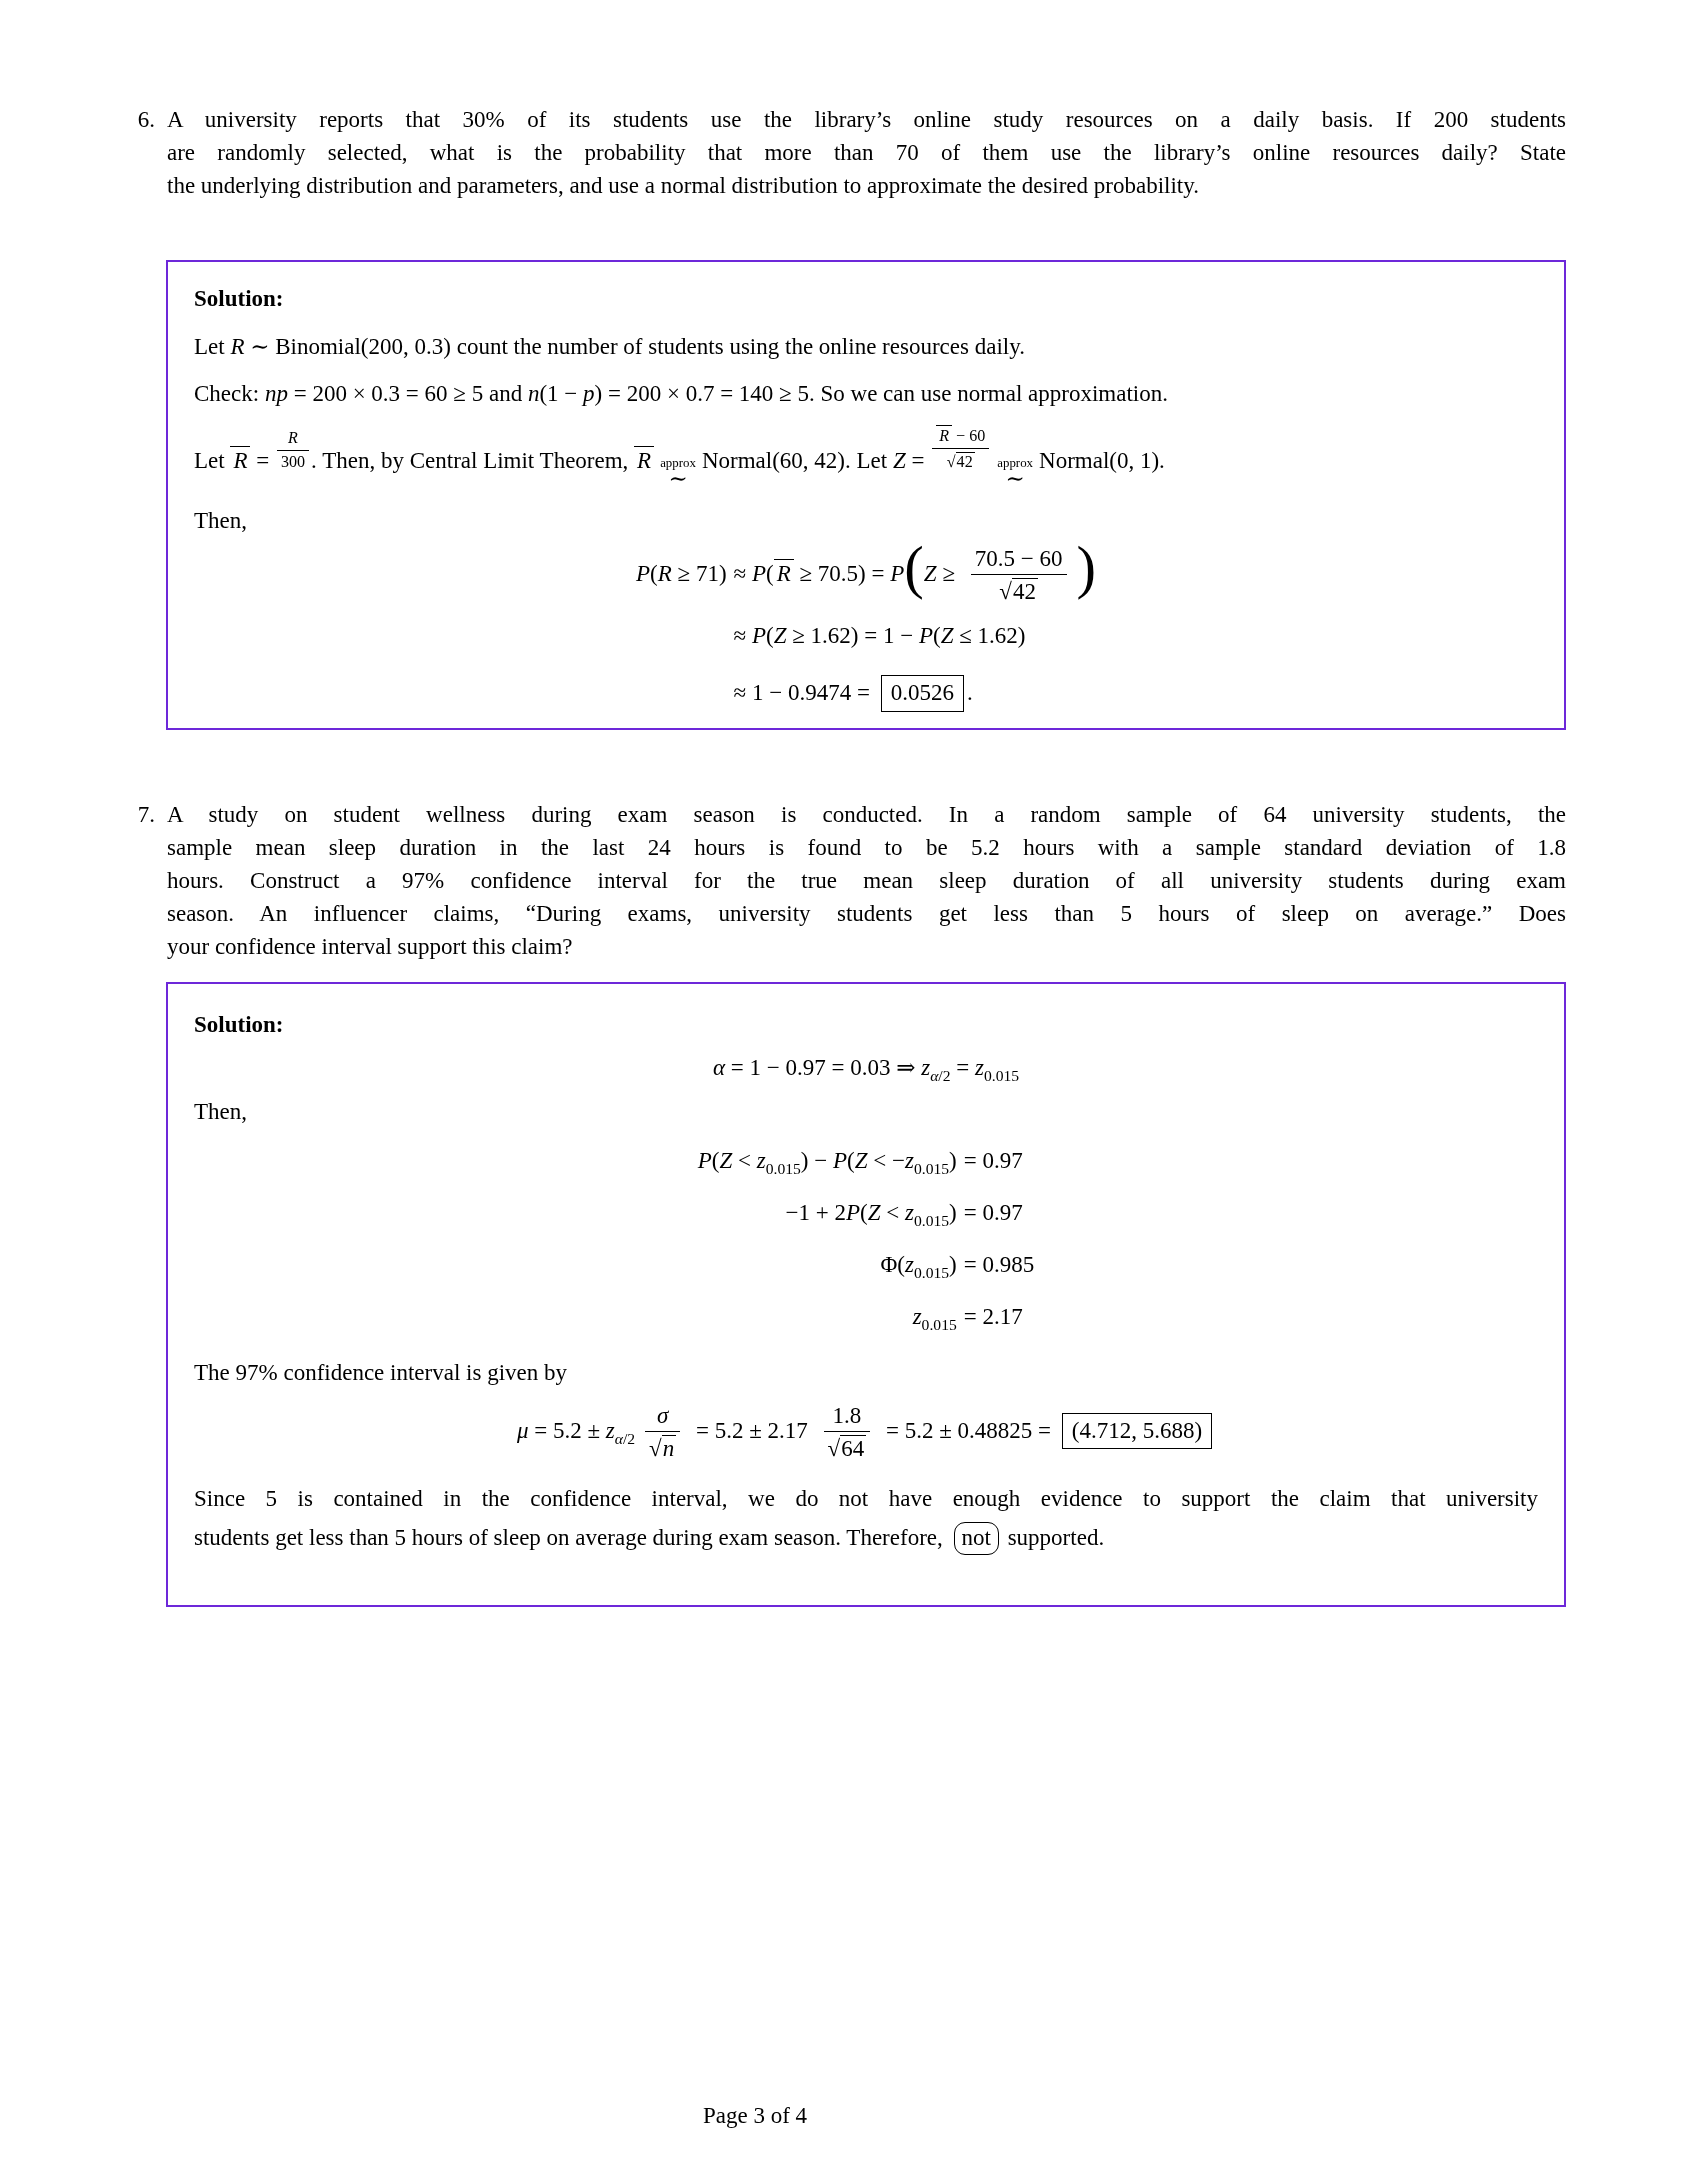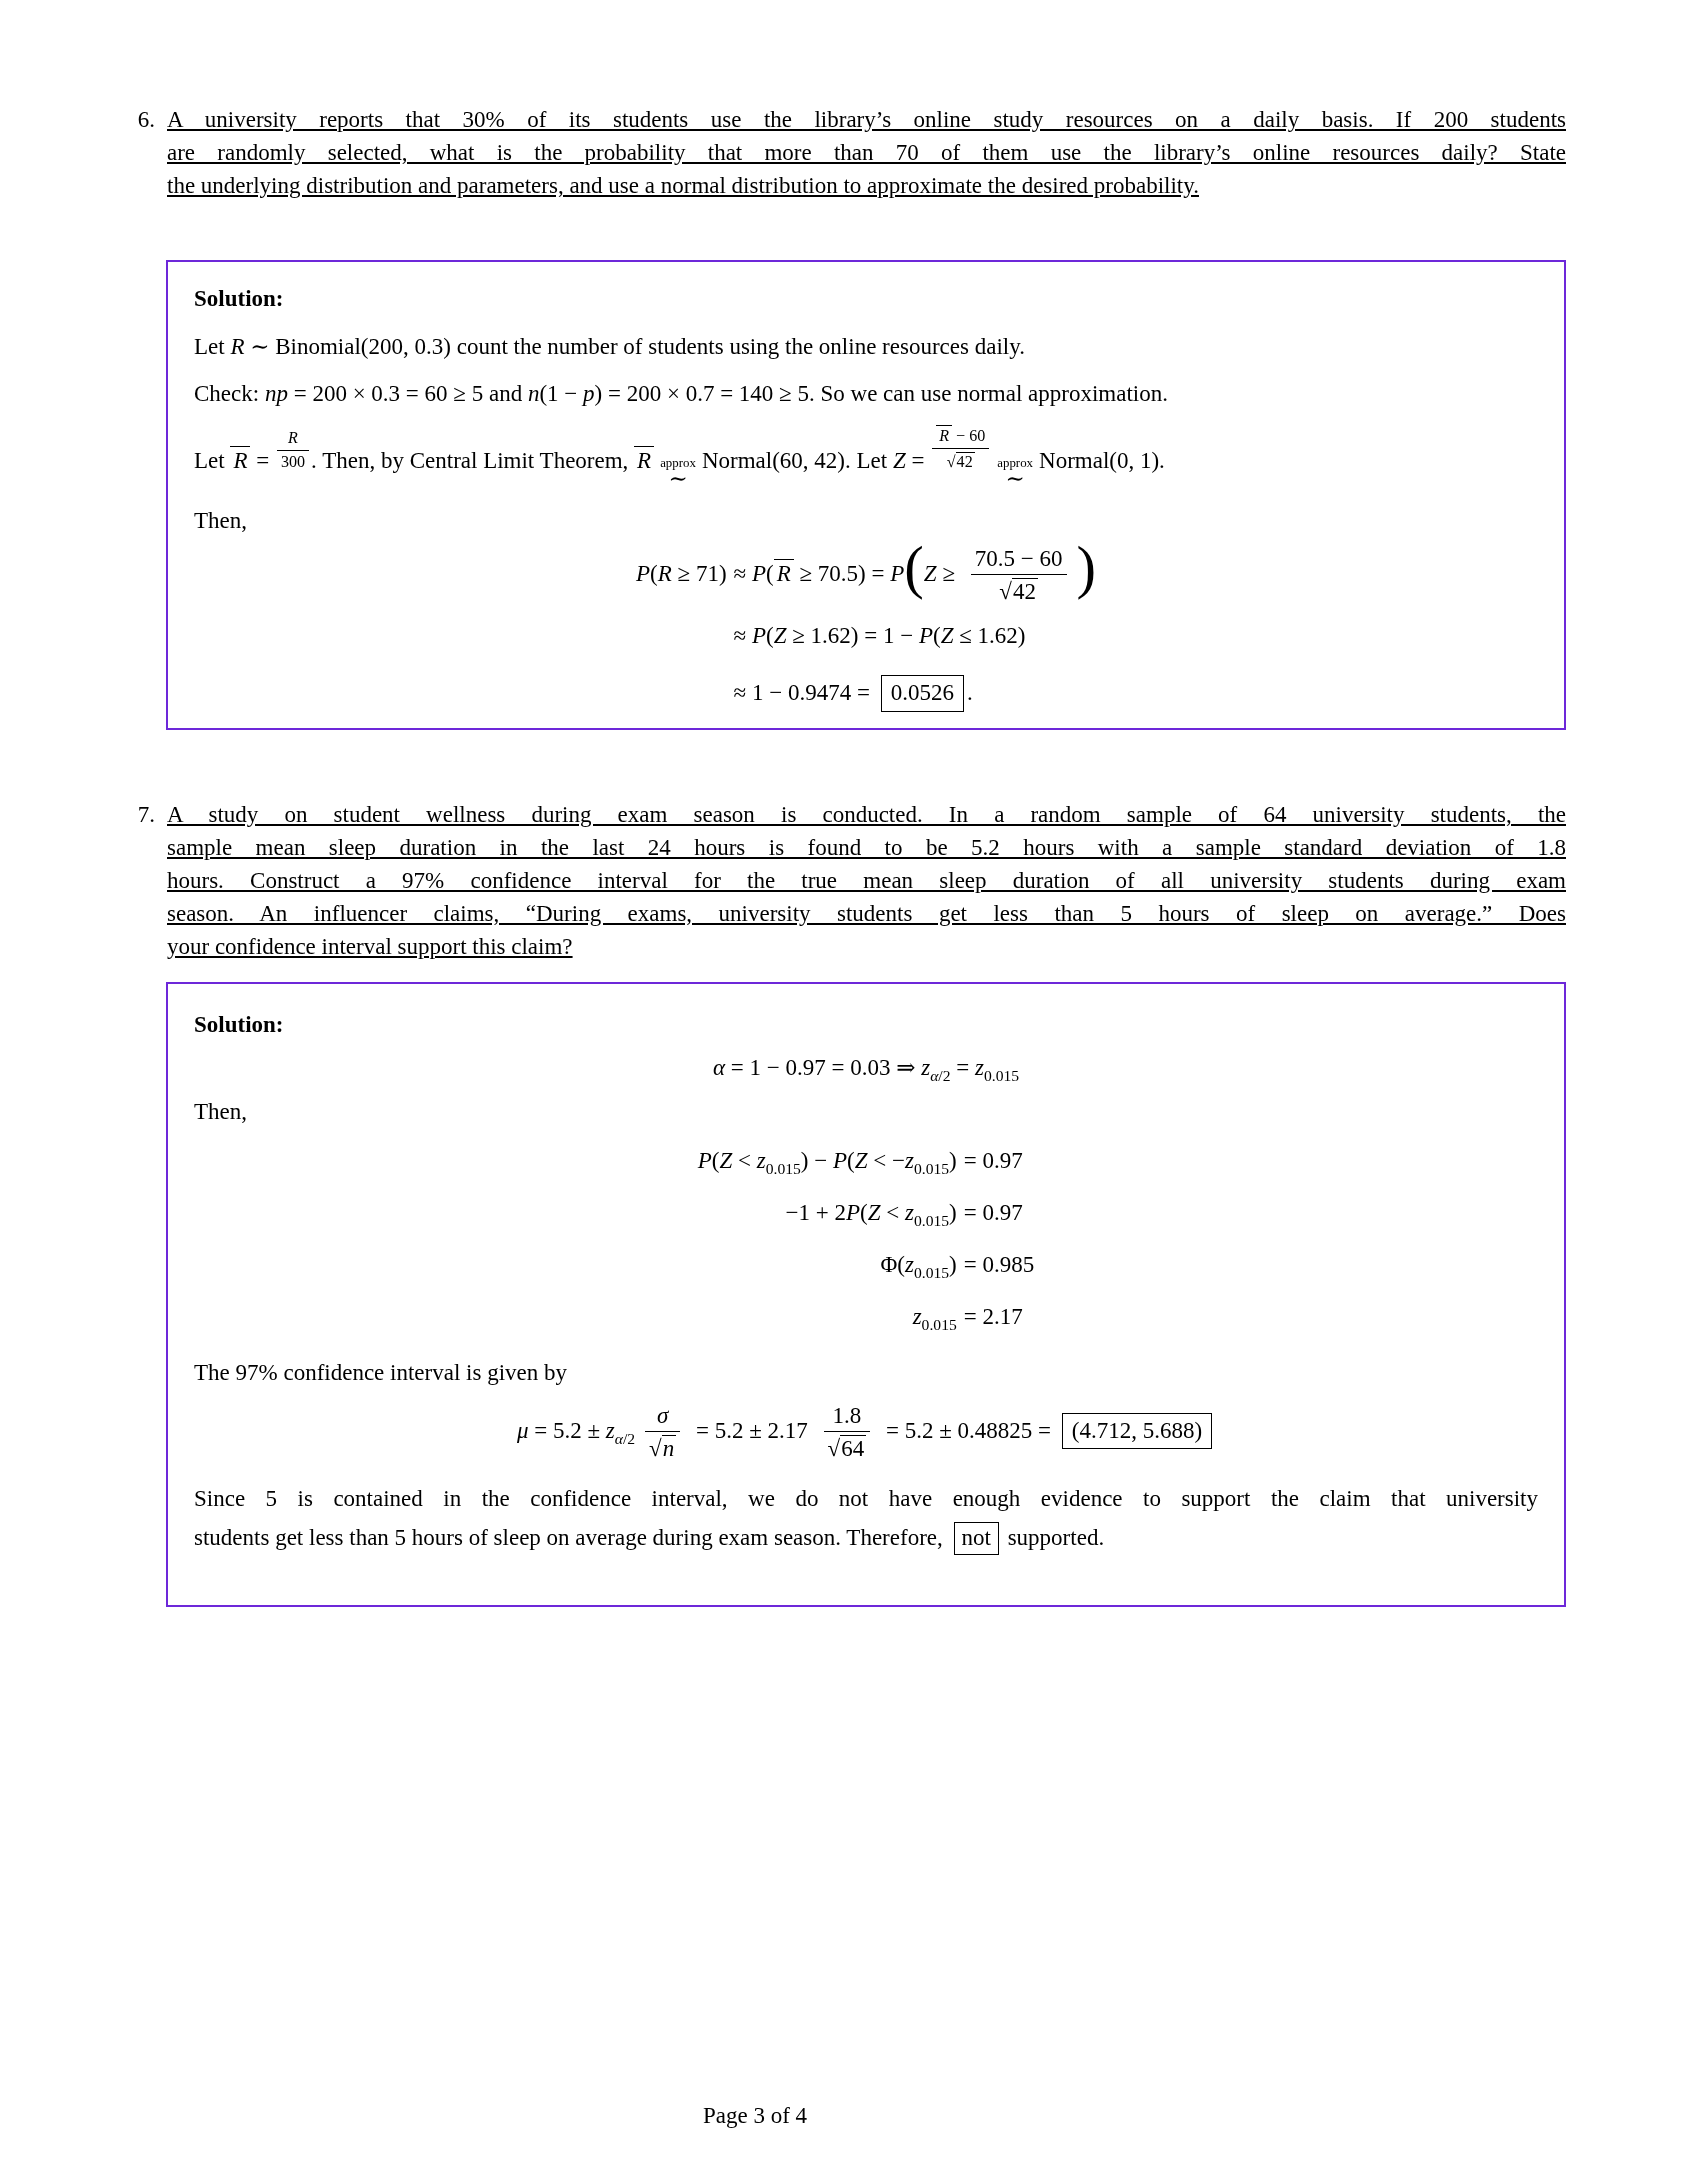--- a/index.html
+++ b/index.html
@@ -7,21 +7,21 @@
     width:1683px;height:2178px;background:#ffffff;color:#000000;
     font-family:"Liberation Serif","DejaVu Serif",serif;
     font-size:23px;position:relative;
   }
   i{font-style:italic;}
   sub{font-size:0.68em;line-height:0;}
   .prob{position:absolute;display:flex;}
   #prob6{top:103px;left:117px;width:1449px;}
   #prob7{top:798px;left:117px;width:1449px;}
   .pnum{flex:0 0 50px;box-sizing:border-box;padding-right:12px;text-align:right;line-height:33px;}
-  .ptext{flex:1;text-decoration:underline;}
+  .ptext{flex:1;}
   .jline{text-align:justify;text-align-last:justify;line-height:33px;}
   .jline:last-child{text-align-last:left;}
   .solbox{
     position:absolute;left:166px;width:1400px;box-sizing:border-box;
     border:2px solid #6d28d9;padding:16px 26px 0 26px;background:#ffffff;
   }
   #sol6{top:260px;height:470px;}
   #sol7{top:982px;height:625px;}
   .sol-label{font-weight:bold;margin:8px 0 0 0;}
   #sol7 .sol-label{margin-top:12px;}
@@ -42,21 +42,21 @@
   .frac .fd{display:block;border-top:1.6px solid #000;padding:3px 4px 0 4px;line-height:1.05;}
   .frac.sm{font-size:0.7em;vertical-align:0.05em;margin:0 2px;}
   .sqr{display:inline-block;}
   .sqb{display:inline-block;border-top:1.6px solid #000;padding:1px 2px 0 1px;}
   .ov{display:inline-block;border-top:1.6px solid #000;padding:1px 3px 0 3px;line-height:1.15;}
   .apx{display:inline-flex;flex-direction:column;align-items:center;line-height:1;vertical-align:0.05em;margin:0 6px;}
   .apx .apxl{font-size:0.56em;text-align:right;}
   .apx .apxs{margin-top:-3px;}
   .bigp{font-size:255%;line-height:0;vertical-align:-0.1em;font-weight:normal;}
   .ansbox{display:inline-block;border:1.7px solid #000;padding:3px 9px;margin:7px 3px 0 5px;line-height:1.25;font-family:Liberation Serif, serif;}
-  .ansbox.word{padding:1px 7px;}
+  .ansbox.word{padding:1px 7px;border-radius:11px;}
   .footer{position:absolute;top:2103px;left:0;width:1510px;text-align:center;}
 </style>
 </head>
 <body>
 
 <div class="prob" id="prob6">
   <div class="pnum">6.</div>
   <div class="ptext">
     <div class="jline">A university reports that 30% of its students use the library’s online study resources on a daily basis. If 200 students</div>
     <div class="jline">are randomly selected, what is the probability that more than 70 of them use the library’s online resources daily? State</div>

